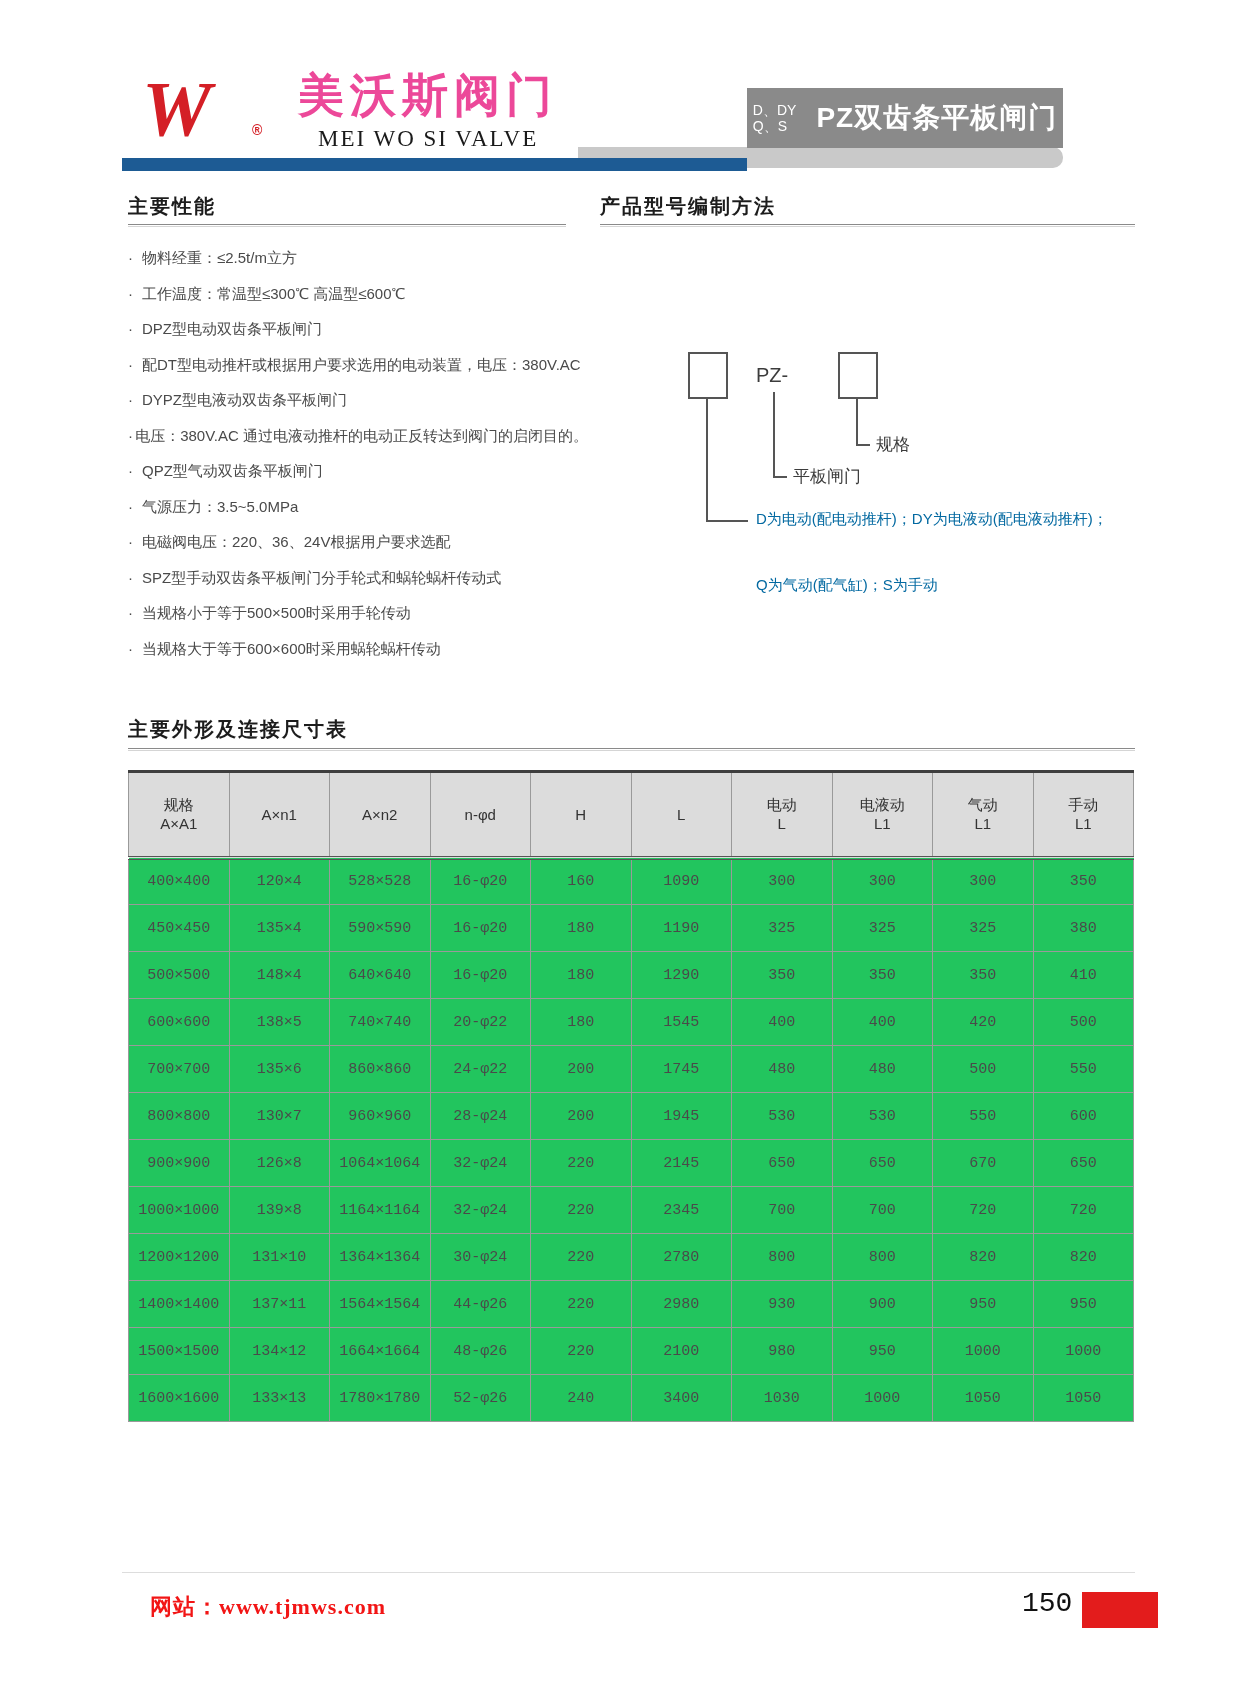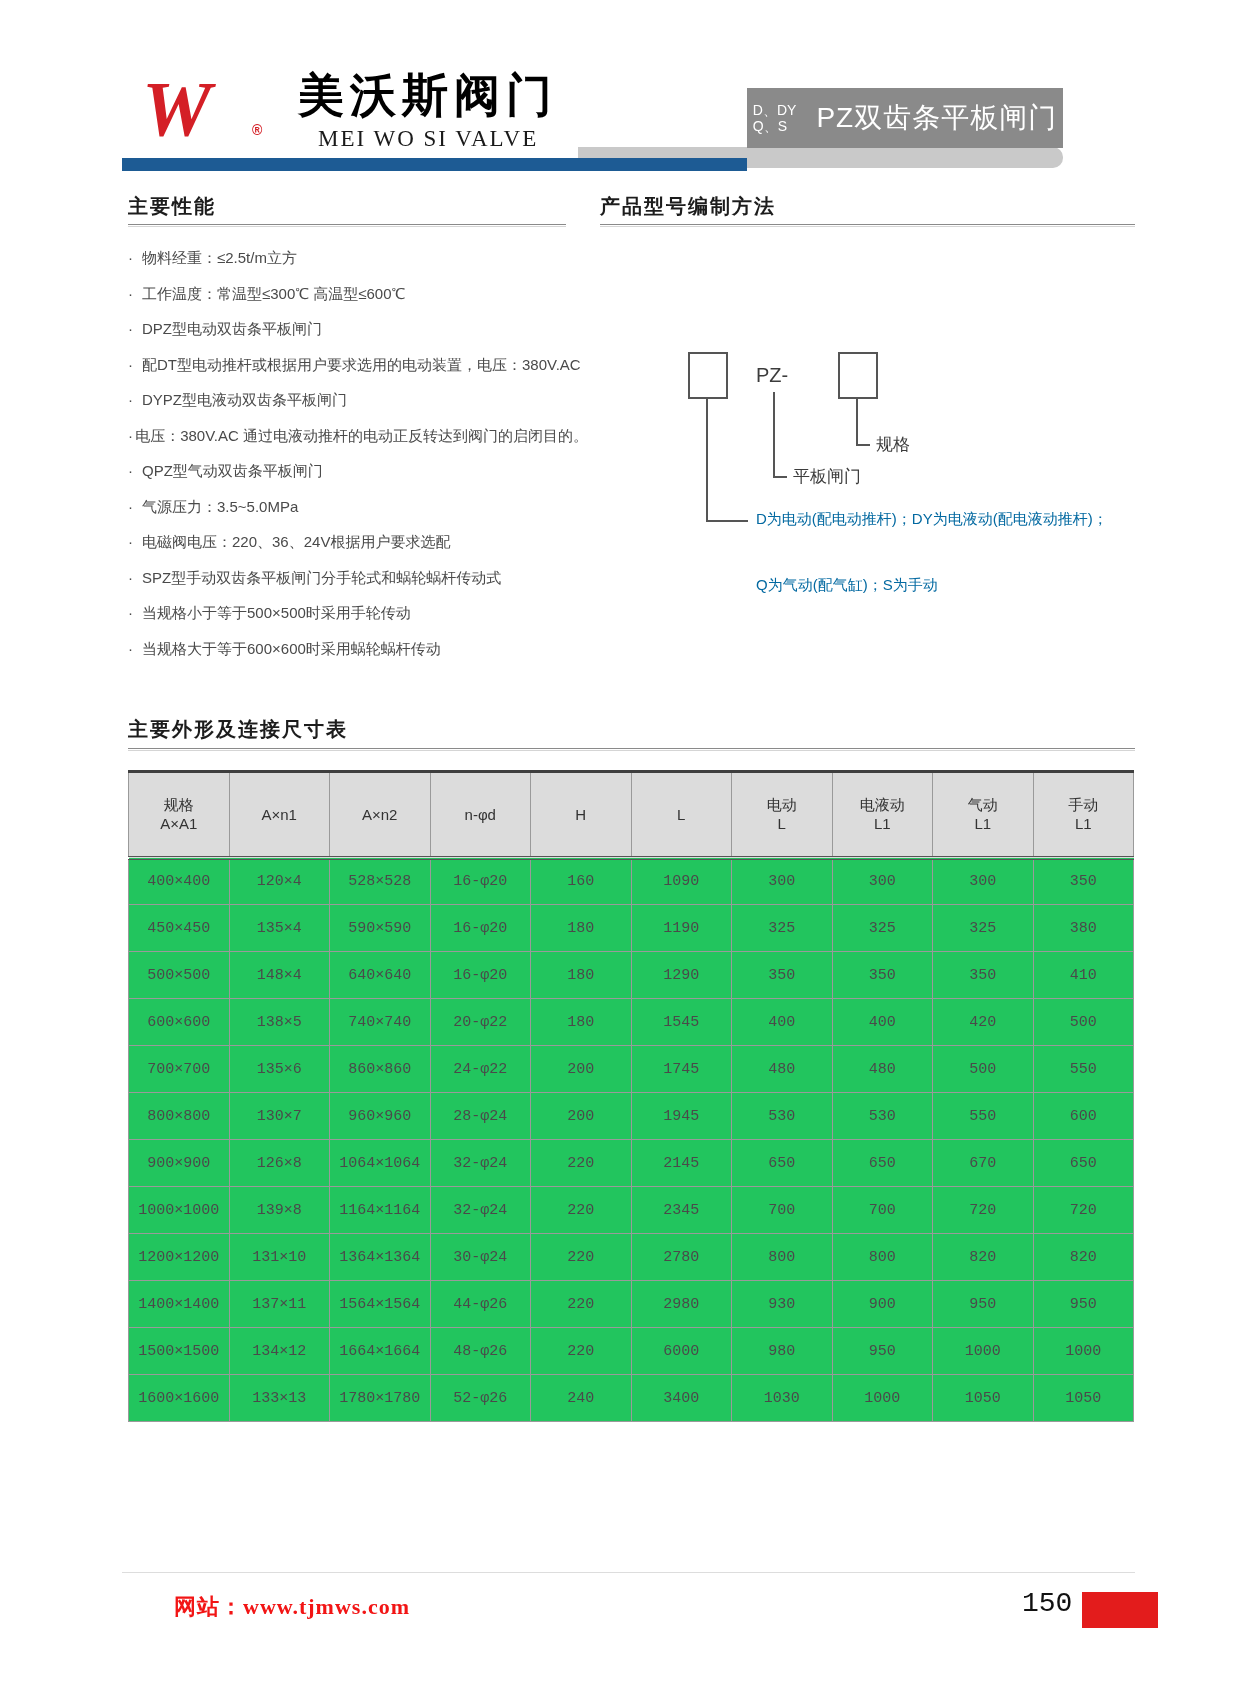--- a/index.html
+++ b/index.html
@@ -11,34 +11,34 @@
 
   
   .logo-mark {
     left:142px; top:70px; font-family:"Liberation Serif", serif;
     font-weight:900; font-style:italic; font-size:78px; line-height:78px;
     color:#d41f26; letter-spacing:-6px;
   }
   .logo-reg { left:252px; top:122px; font-size:14px; color:#d41f26; font-weight:bold; }
   .logo-cn {
     left:298px; top:70px; font-family:"Liberation Serif", serif; font-weight:bold;
-    font-size:46px; line-height:52px; color:#000000; letter-spacing:6px;
+    font-size:46px; line-height:52px; color:#ec4899; letter-spacing:6px;
   }
   .logo-en {
     left:306px; top:126px; font-family:"Liberation Serif", serif;
     font-size:23px; color:#1a1a1a; letter-spacing:2px;margin-left:12px;
   }
   .bar-gray { left:578px; top:147px; width:485px; height:21px; background:#c9c9c9; border-radius:0 10px 10px 0; }
   .bar-blue { left:122px; top:158px; width:625px; height:13px; background:#1d5b94; }
   .title-badge {
     left:747px; top:88px; width:316px; height:60px; background:#8a8a8a;
     display:flex; align-items:center; justify-content:center; gap:20px; color:#fff;
   }
   .badge-prefix { font-size:14px; line-height:16px; text-align:left; }
-  .badge-title { font-size:28px; font-weight:normal; letter-spacing:1px; }
+  .badge-title { font-size:28px; font-weight:bold; letter-spacing:1px; }
 
   
   .sec-head { font-size:20px; font-weight:bold; color:#1c1c1c; letter-spacing:2px; }
   .sec-rule { border-top:1px solid #8a8a8a; border-bottom:1px solid #d5d5d5; height:3px; }
 
   
   .bullets { left:128px; top:240px; width:460px; }
   .bullet { display:flex; font-size:15px; color:#4a4a4a; line-height:35.5px; white-space:nowrap; }
   .bullet .dot { width:14px; color:#4a4a4a; }
 
@@ -56,21 +56,21 @@
     font-size:15px; color:#4a4a4a; font-weight:normal;
   }
   table.dim thead tr { background:#dcdcdc; height:86px; }
   table.dim thead th { border-top:3px solid #3f3f3f; border-bottom:4px double #555; color:#333; }
   table.dim tbody tr { height:47px; background:#22c55e;font-family:Liberation Mono, monospace; }
 
   
   .foot-rule { left:122px; top:1572px; width:1013px; height:1px; background:#dddddd; }
   .foot-site {
     left:150px; top:1592px; font-family:"Liberation Serif", serif;
-    font-size:22px; font-weight:bold; color:#f21515; letter-spacing:1px;margin-left:24px;
+    font-size:22px; font-weight:bold; color:#f21515; letter-spacing:1px;
   }
   .foot-page {
     left:1022px; top:1588px; font-family:Liberation Mono, monospace;
     font-size:28px; color:#111;
   }
   .foot-block { left:1082px; top:1592px; width:76px; height:36px; background:#e31c1c; }
 </style>
 </head>
 <body>
 
@@ -327,21 +327,21 @@
           <td>900</td>
           <td>950</td>
           <td>950</td>
         </tr>
         <tr>
           <td>1500×1500</td>
           <td>134×12</td>
           <td>1664×1664</td>
           <td>48-φ26</td>
           <td>220</td>
-          <td>6000</td>
+          <td>2100</td>
           <td>980</td>
           <td>950</td>
           <td>1000</td>
           <td>1000</td>
         </tr>
         <tr>
           <td>1600×1600</td>
           <td>133×13</td>
           <td>1780×1780</td>
           <td>52-φ26</td>

